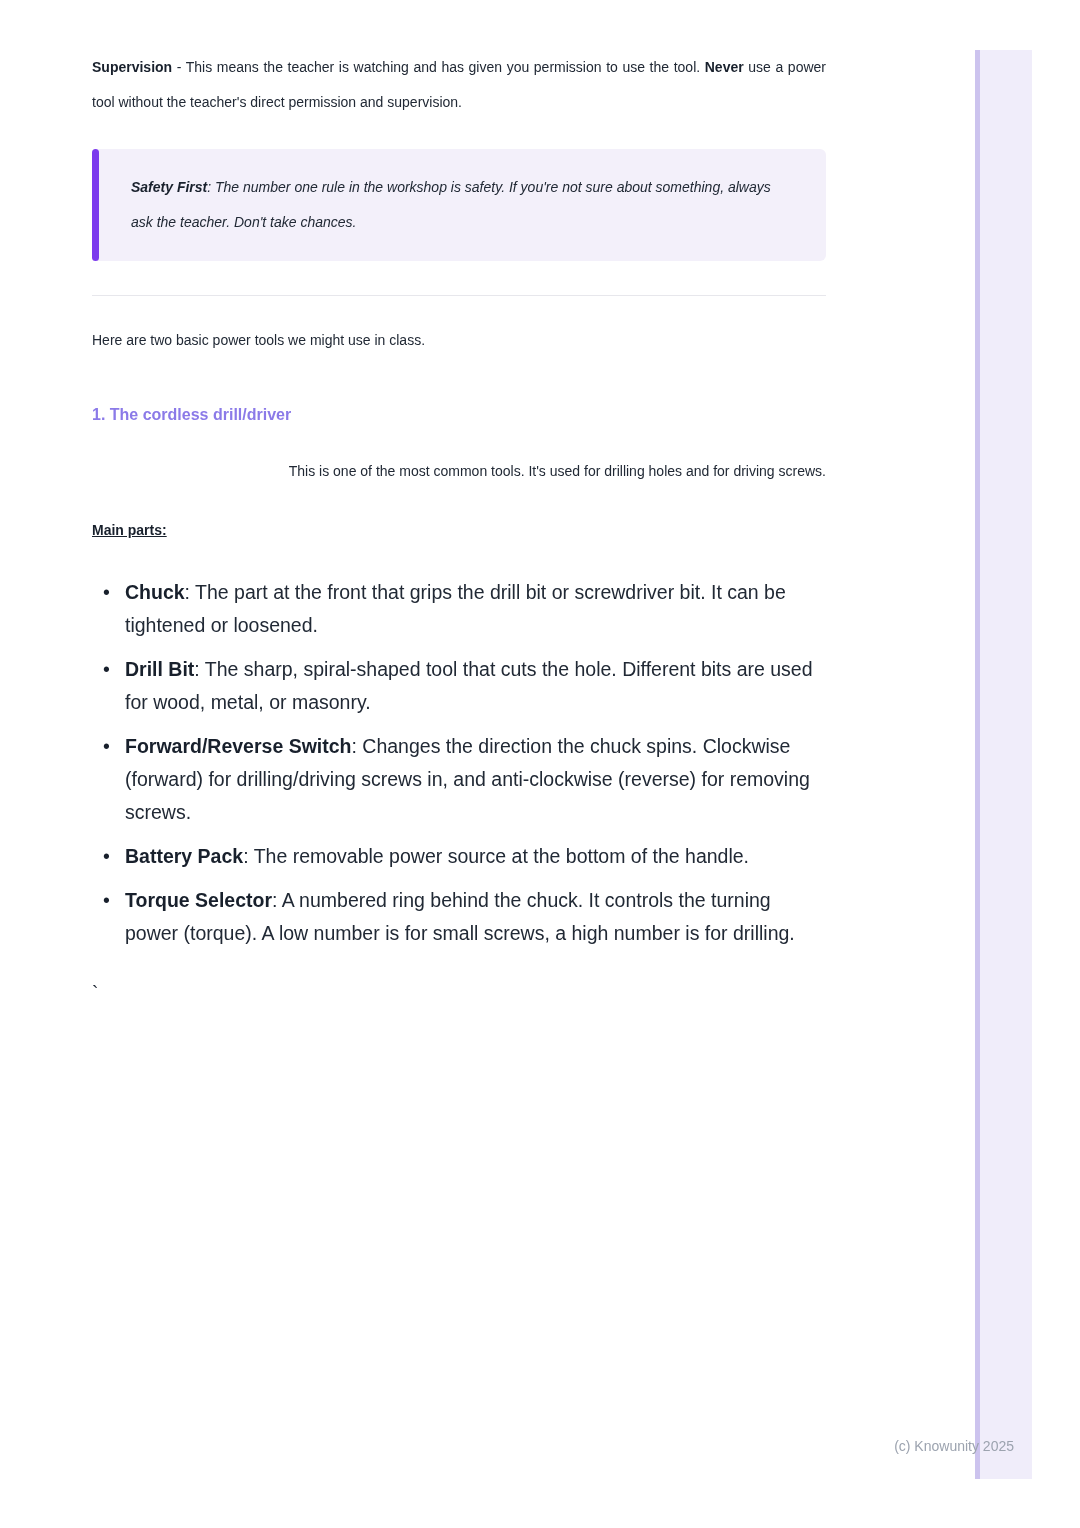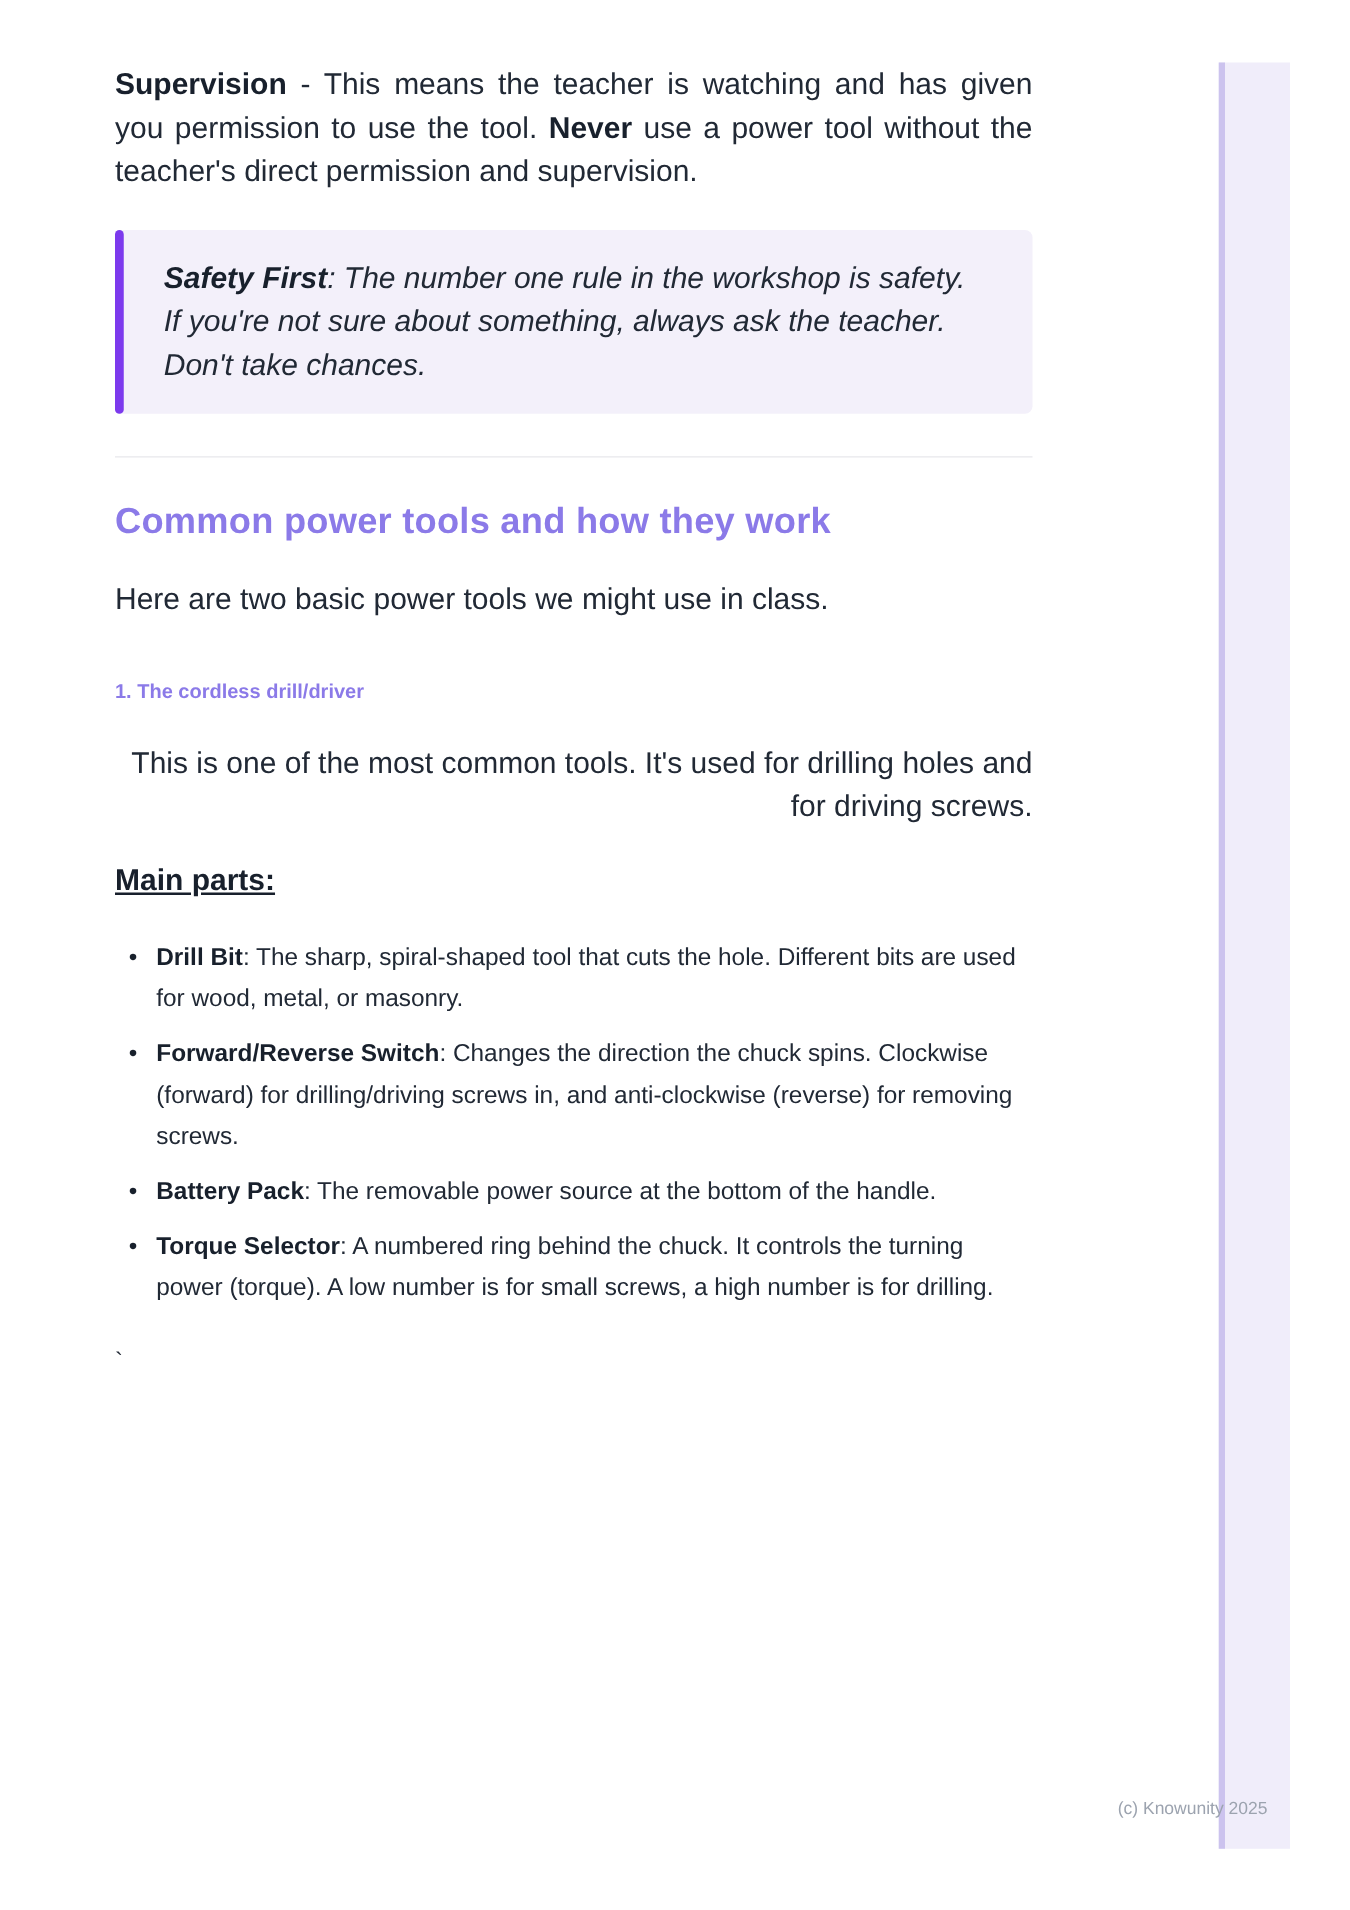--- a/index.html
+++ b/index.html
@@ -12,21 +12,21 @@
     font-family: "Liberation Sans", sans-serif;
     color: #212935;
     overflow: hidden;
   }
   .content {
     position: absolute;
     left: 92px;
     top: 0;
     width: 734px;
   }
-  p { margin: 0; font-size: 24px; line-height: 35px; }
+  p { margin: 0; font-size: 14px; line-height: 35px; }
   b, .term { font-weight: 700; color: #18202c; }
 
   .intro-paragraph {
     margin-top: 50px;
     text-align: justify;
   }
 
   .callout {
     position: relative;
     margin-top: 29px;
@@ -125,31 +125,31 @@
 
   <p class="intro-paragraph"><b>Supervision</b><span> - This means the teacher is watching and has given you permission to use the tool. </span><b>Never</b><span> use a power tool without the teacher's direct permission and supervision.</span></p>
 
   <div class="callout">
     <span class="callout-bar"></span>
     <p><b>Safety First</b><span>: The number one rule in the workshop is safety. If you're not sure about something, always ask the teacher. Don't take chances.</span></p>
   </div>
 
   <hr class="divider">
 
-  <h2>Common power tools and how they work</h2>
 
   <p class="section-intro">Here are two basic power tools we might use in class.</p>
 
   <h3>1. The cordless drill/driver</h3>
 
   <p class="subsection-intro">This is one of the most common tools. It's used for drilling holes and for driving screws.</p>
 
   <p class="list-label">Main parts:</p>
 
   <ul class="parts-list">
+    <li><span class="term">Chuck</span><span>: The part at the front that grips the drill bit or screwdriver bit. It can be tightened or loosened.</span></li>
     <li><span class="term">Drill Bit</span><span>: The sharp, spiral-shaped tool that cuts the hole. Different bits are used for wood, metal, or masonry.</span></li>
     <li><span class="term">Forward/Reverse Switch</span><span>: Changes the direction the chuck spins. Clockwise (forward) for drilling/driving screws in, and anti-clockwise (reverse) for removing screws.</span></li>
     <li><span class="term">Battery Pack</span><span>: The removable power source at the bottom of the handle.</span></li>
     <li><span class="term">Torque Selector</span><span>: A numbered ring behind the chuck. It controls the turning power (torque). A low number is for small screws, a high number is for drilling.</span></li>
   </ul>
 
   <p class="stray-char">`</p>
 
 </div>
 

